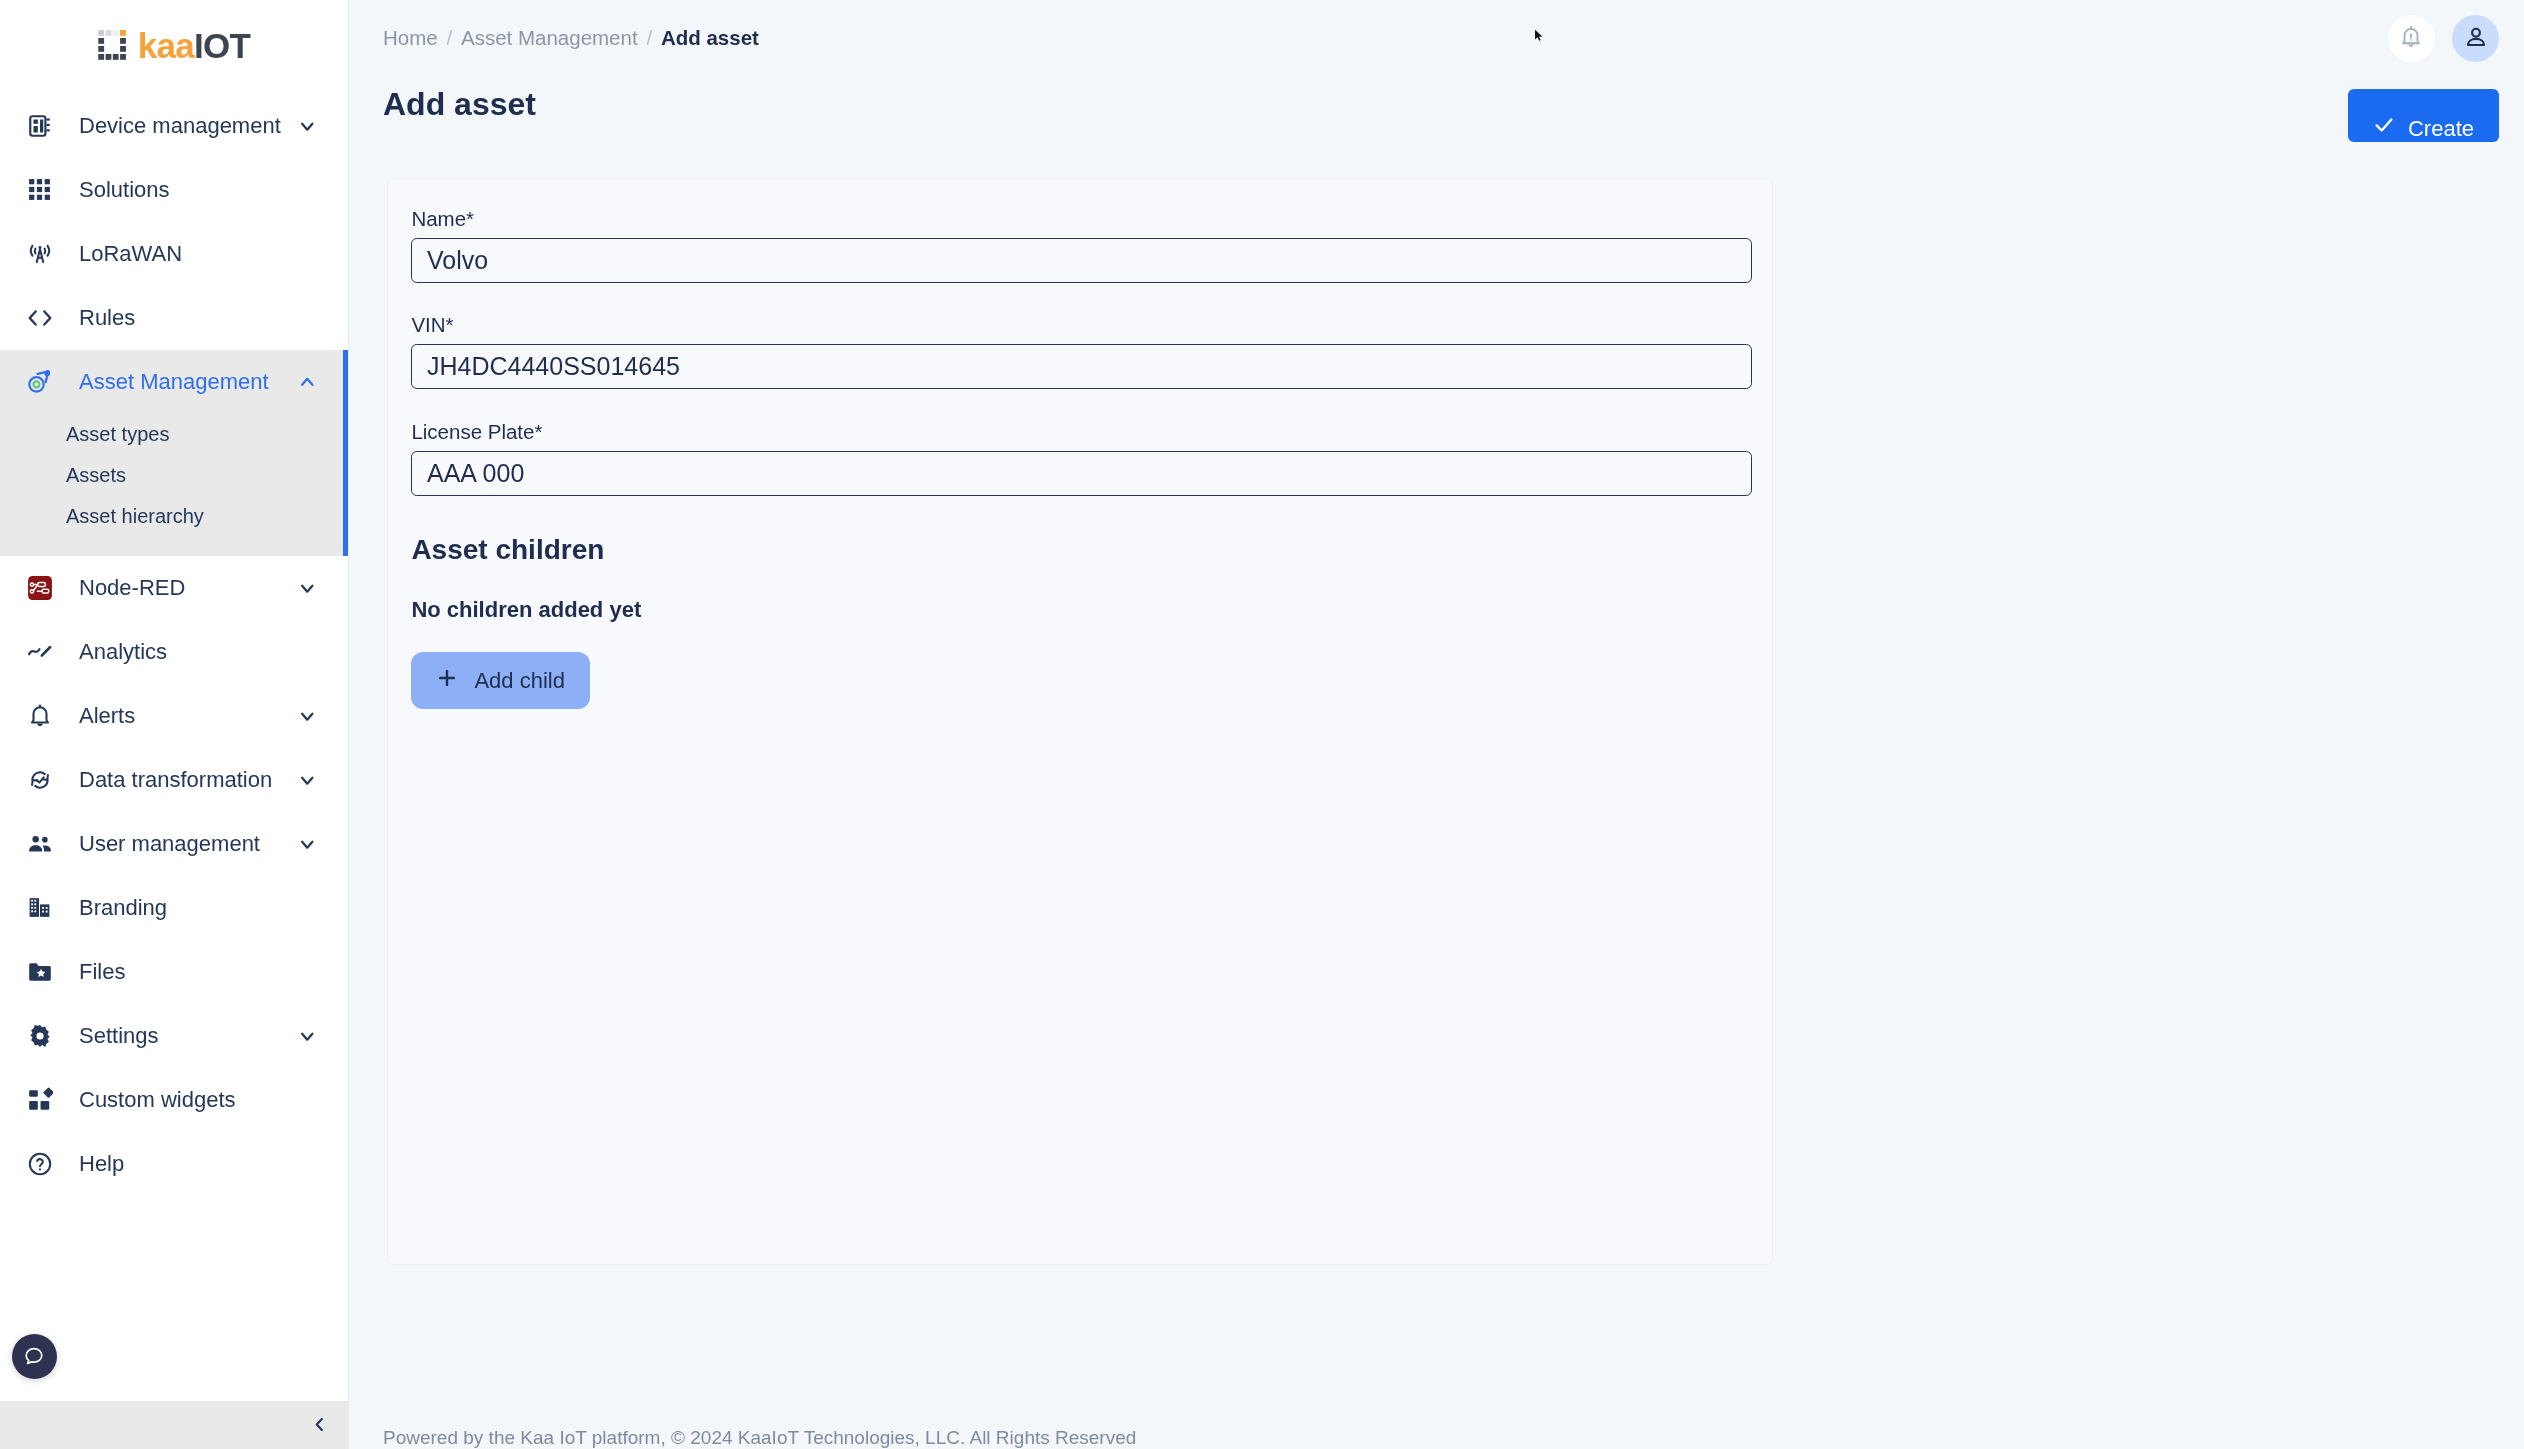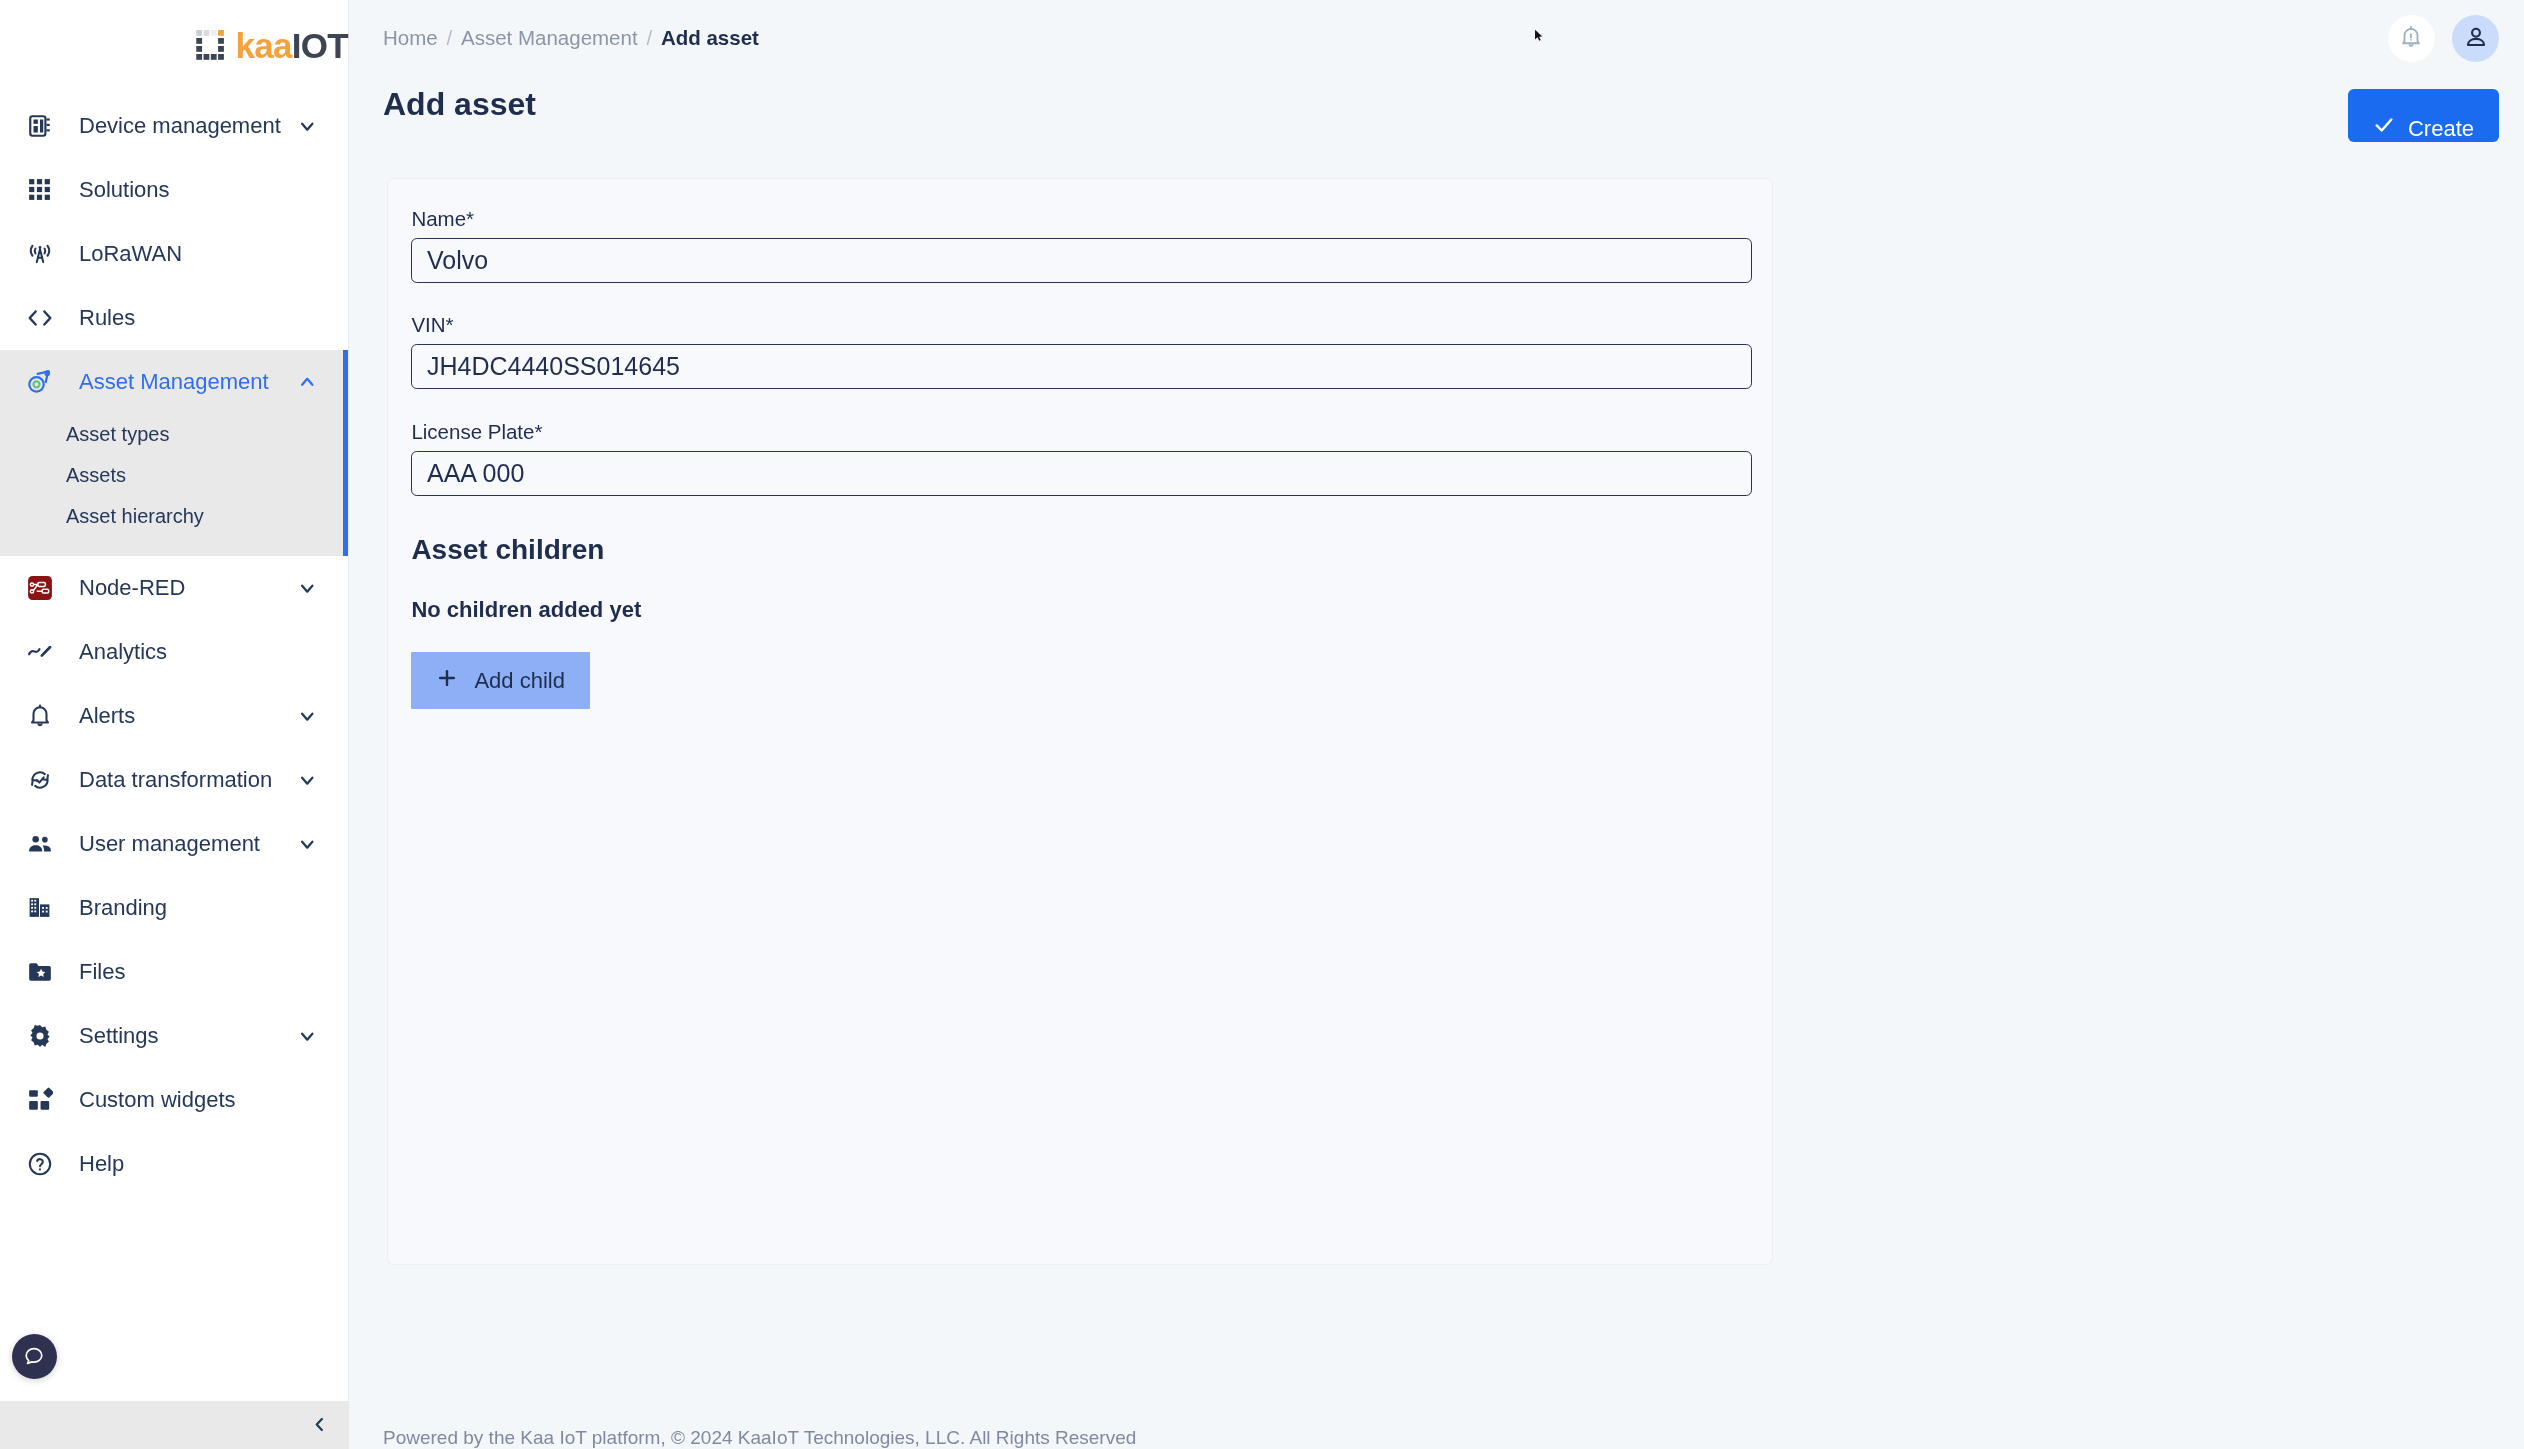--- a/index.html
+++ b/index.html
@@ -13,21 +13,21 @@
 
   
   #sidebar {
     position: absolute; left: 0; top: 0;
     width: 349px; height: 1449px;
     background: #ffffff;
     border-right: 0.7px solid #e7eaee;
   }
   #logo-area {
     height: 91px;
-    display: flex; align-items: center; justify-content: flex-end;
+    display: flex; align-items: center; justify-content: center;
     background: #ffffff;
   }
   .logo-wrap { display: flex; align-items: center; gap: 5.8px; }
   .logo-mark { display: block; }
   .logo-text { font-size: 35px; font-weight: 700; letter-spacing: -0.7px; line-height: 1; }
   .logo-kaa { color: #f5a23a; }
   .logo-iot { color: #3d4452; }
 
   .nav-list { padding-top: 2.9px; }
   .nav-item {
@@ -174,21 +174,21 @@
     font-size: 28px; font-weight: 700; color: #1f2d4e;
   }
   #children-empty {
     position: absolute; left: 23.4px; top: 418px;
     font-size: 22px; font-weight: 700; color: #1f2d4e;
   }
   #add-child-btn {
     position: absolute; left: 23.4px; top: 473px;
     height: 57px;
     background: #8caff6;
-    border: none; border-radius: 1px;
+    border: none; border-radius: 12px;
     color: #1f2d4e;
     font-family: "Liberation Sans", sans-serif;
     font-size: 22px;
     padding: 0 25px;
     display: flex; align-items: center; gap: 16px;
     cursor: pointer;
   }
 
   
   #footer {

